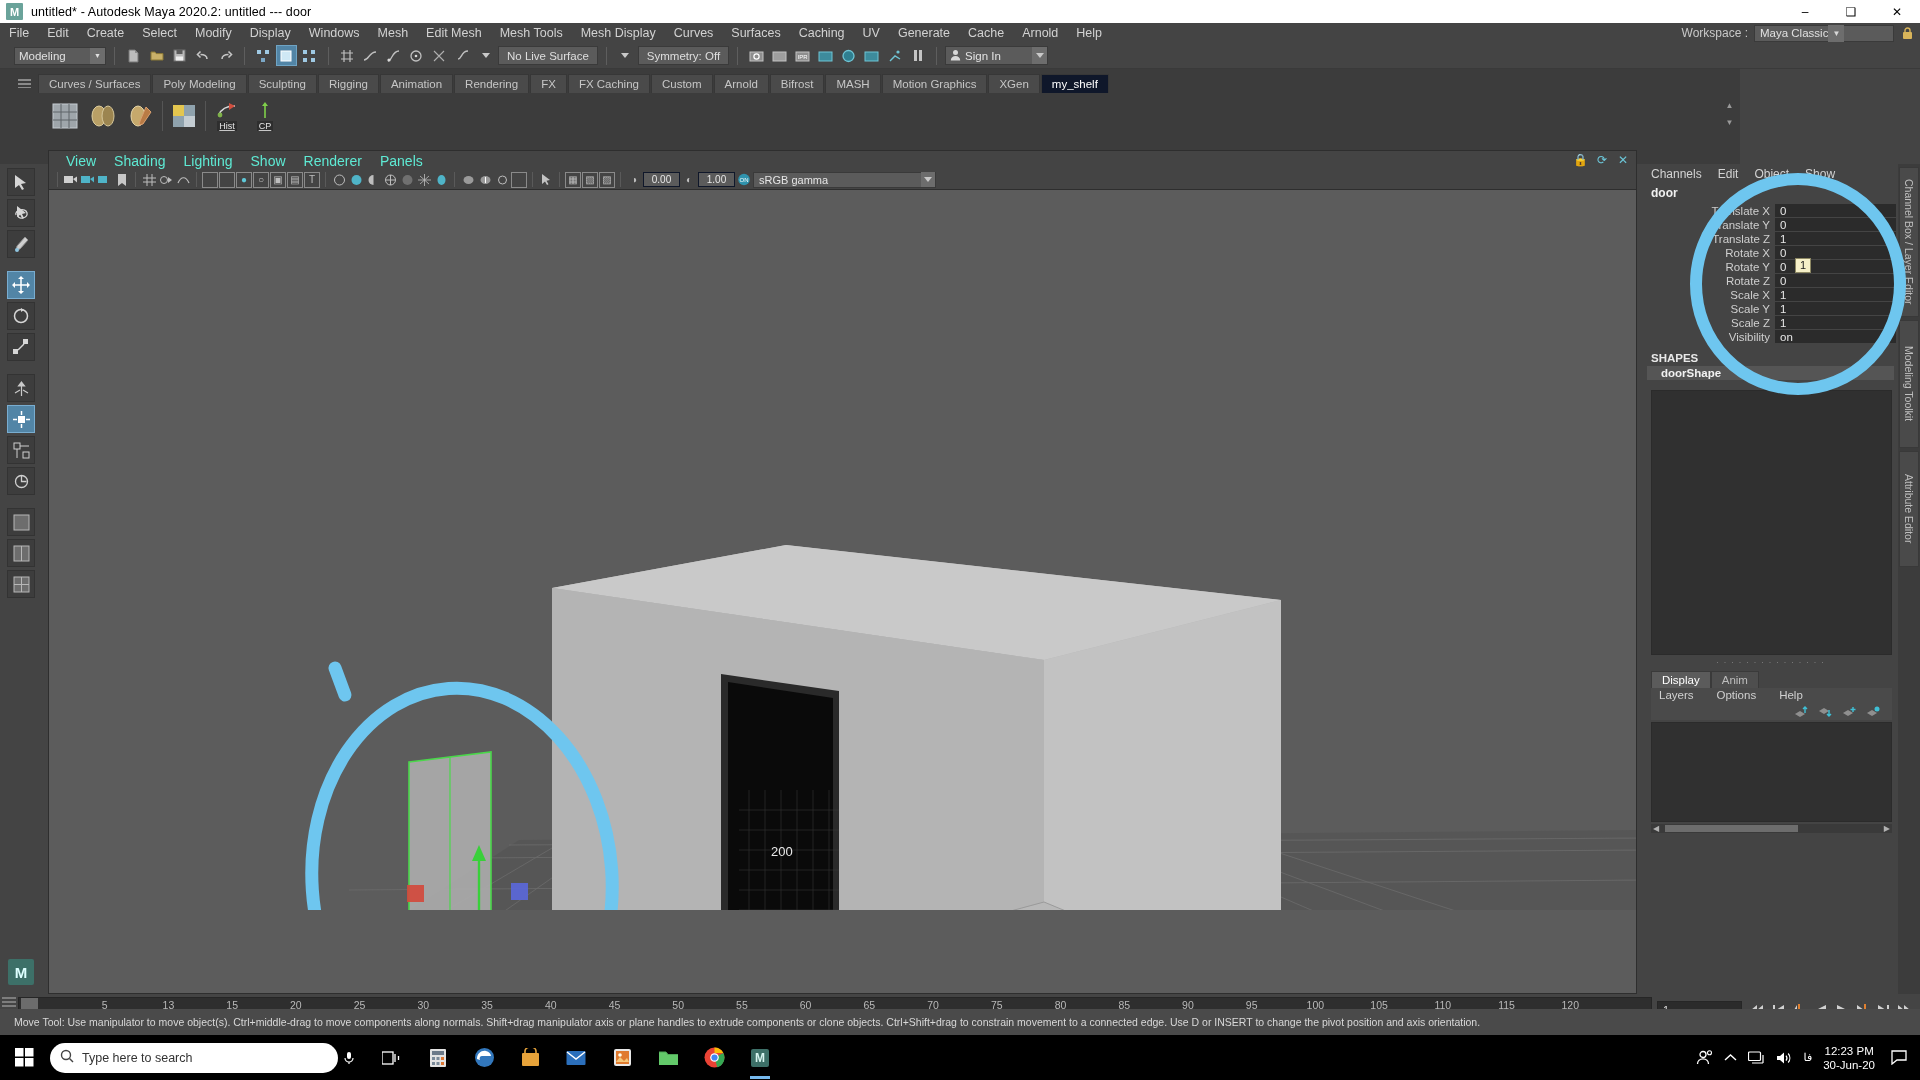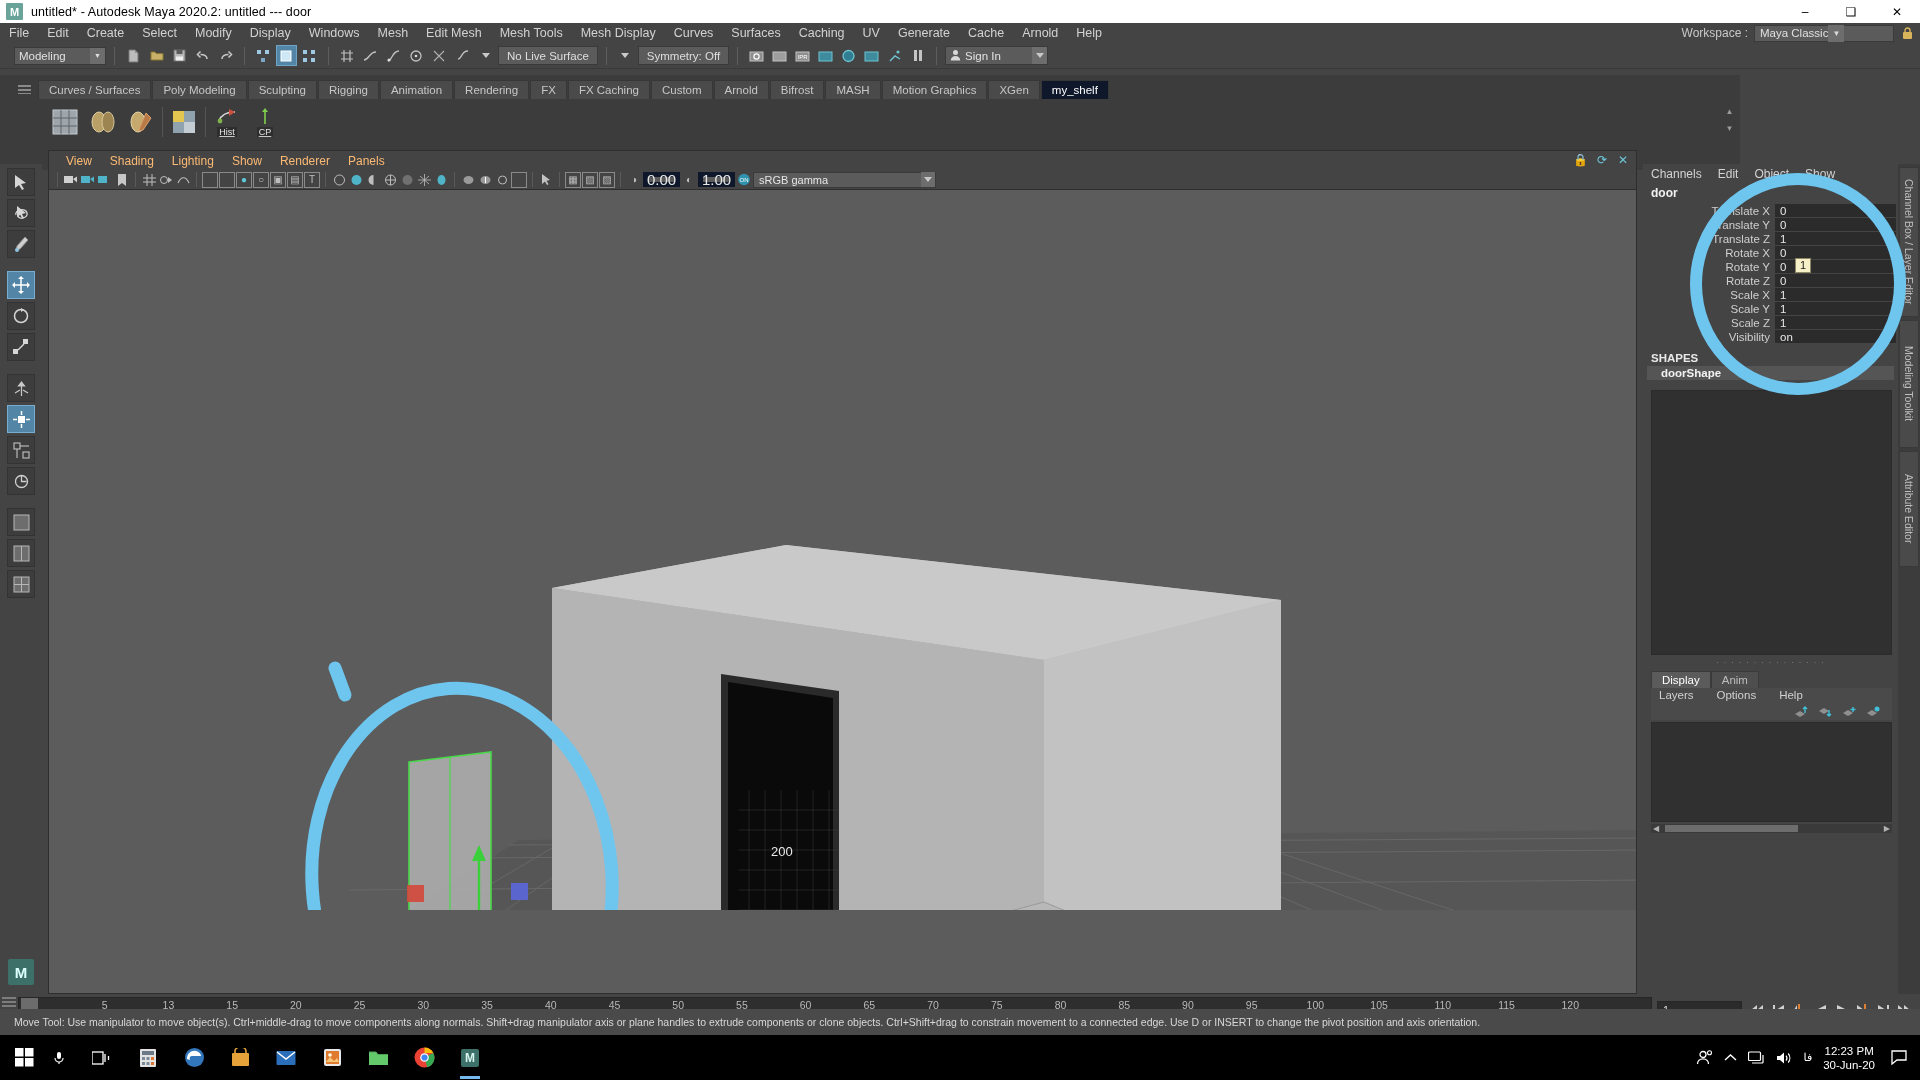--- a/index.html
+++ b/index.html
@@ -83,21 +83,21 @@
   }
   .tri { width:0;height:0;border-left:4px solid transparent;border-right:4px solid transparent;border-top:5px solid #c9c9c9;}
   .signin {
     height: 19px; width: 103px; background: #5b5b5b; border:1px solid #3a3a3a;
     display:flex;align-items:center;gap:4px;padding-left:4px;font-size:11.5px;color:#e2e2e2;
   }
   .signin .ar { margin-left:auto; width:15px;height:17px;background:#6d6d6d;display:flex;align-items:center;justify-content:center;}
 
   
   .shelfbar {
-    position: absolute; top: 75px; left: 0; width: 1740px; height: 95px;
+    position: absolute; top: 69px; left: 0; width: 1740px; height: 95px;
     background: #3c3c3c;
   }
   .shelf-tabs {
     position:absolute; top:4px; left:38px; height: 20px; display:flex; align-items:flex-end;
   }
   .shelf-tab {
     height: 19px; padding: 0 10px; font-size: 11.5px; color: #c6c6c6;
     background: #4a4a4a; border: 1px solid #373737; border-bottom: none;
     display:flex;align-items:center; margin-right:1px;
   }
@@ -134,29 +134,29 @@
   .tb-logo { position:absolute; bottom: 10px; left:8px; width: 26px; height:26px;
     background:#3d7068; color:#dff; display:flex;align-items:center;justify-content:center;
     font-weight:bold; font-size:15px; border-radius:2px;}
 
   
   .viewport-frame {
     position: absolute; top: 150px; left: 48px; width: 1589px; bottom: 86px;
     background: #3a3a3a; border: 1px solid #2e2e2e;
   }
   .vp-menubar { height: 19px; display:flex; align-items:center; padding-left:8px; gap:0px; background:#444;}
-  .vp-menubar .vm { padding: 0 9px; font-size: 12px; color:#fdba74;}
+  .vp-menubar .vm { padding: 0 9px; font-size: 14px; color:#5eead4;}
   .vp-toolbar { height: 20px; display:flex; align-items:center; padding-left:4px; gap:1px; background:#444;
      border-bottom: 1px solid #2e2e2e;}
   .vp-ic { width:16px; height:16px; display:flex;align-items:center;justify-content:center; color:#bdbdbd; font-size:10px;}
   .vp-ic.on { color:#5ec8d8; }
   .vp-ic.box { border:1px solid #8a8a8a; }
   .vp-sep { width:1px;height:15px;background:#5a5a5a;margin:0 4px;}
-  .vp-num { width:37px;height:15px;background:#5b5b5b;border:5px solid #0f172a;color:#e7e7e7;
-     font-size:15px; display:flex;align-items:center;justify-content:center;}
+  .vp-num { width:37px;height:15px;background:#5b5b5b;border:1px solid #0f172a;color:#e7e7e7;
+     font-size:10px; display:flex;align-items:center;justify-content:center;}
   .vp-gamma { width:183px;height:16px;background:#5b5b5b;border:1px solid #3a3a3a;
      display:flex;align-items:center;padding-left:5px;font-size:11px;color:#e5e5e5;}
   .vp-gamma .ar { margin-left:auto;width:14px;height:15px;background:#6d6d6d;display:flex;align-items:center;justify-content:center;}
   .vp-canvas { position:absolute; top:39px; left:0; right:0; bottom:0; overflow:hidden; background:#5c5c5c; }
   .vp-right-icons { position:absolute; right:6px; top: 2px; display:flex; gap:7px; }
   .vp-right-icons .ric { width:14px;height:14px; color:#6cc6d8; font-size:12px; display:flex;align-items:center;justify-content:center;}
 
   
   .rightpanel {
     position: absolute; top: 164px; right: 22px; width: 255px; bottom: 86px;
@@ -1218,20 +1218,29 @@
 
   <div class="taskbar">
     <div class="tb-start">
       <svg width="19" height="19" viewBox="0 0 19 19">
           <rect x="0" y="0" width="8.5" height="8.5" fill="#fff"></rect>
           <rect x="10" y="0" width="8.5" height="8.5" fill="#fff"></rect>
           <rect x="0" y="10" width="8.5" height="8.5" fill="#fff"></rect>
           <rect x="10" y="10" width="8.5" height="8.5" fill="#fff"></rect>
         </svg>
     </div>
+    <div class="tb-search">
+      <span>
+        <svg width="14" height="14" viewBox="0 0 14 14">
+            <circle cx="6" cy="6" r="4.5" fill="none" stroke="#444" stroke-width="1.4"></circle>
+            <path d="M9.5 9.5L13 13" stroke="#444" stroke-width="1.4"></path>
+          </svg>
+      </span>
+      <span class="txt">Type here to search</span>
+    </div>
     <div style="width:22px;height:45px;display:flex;align-items:center;justify-content:center;">
       <svg width="12" height="14" viewBox="0 0 12 14">
           <rect x="4" y="1" width="4" height="7" rx="2" fill="#fff"></rect>
           <path d="M2 7a4 4 0 008 0M6 11v2" stroke="#fff" stroke-width="1.2" fill="none"></path>
         </svg>
     </div>
 
     <div class="tb-icons">
       <div class="tb-app">
         <svg width="20" height="16" viewBox="0 0 20 16">

